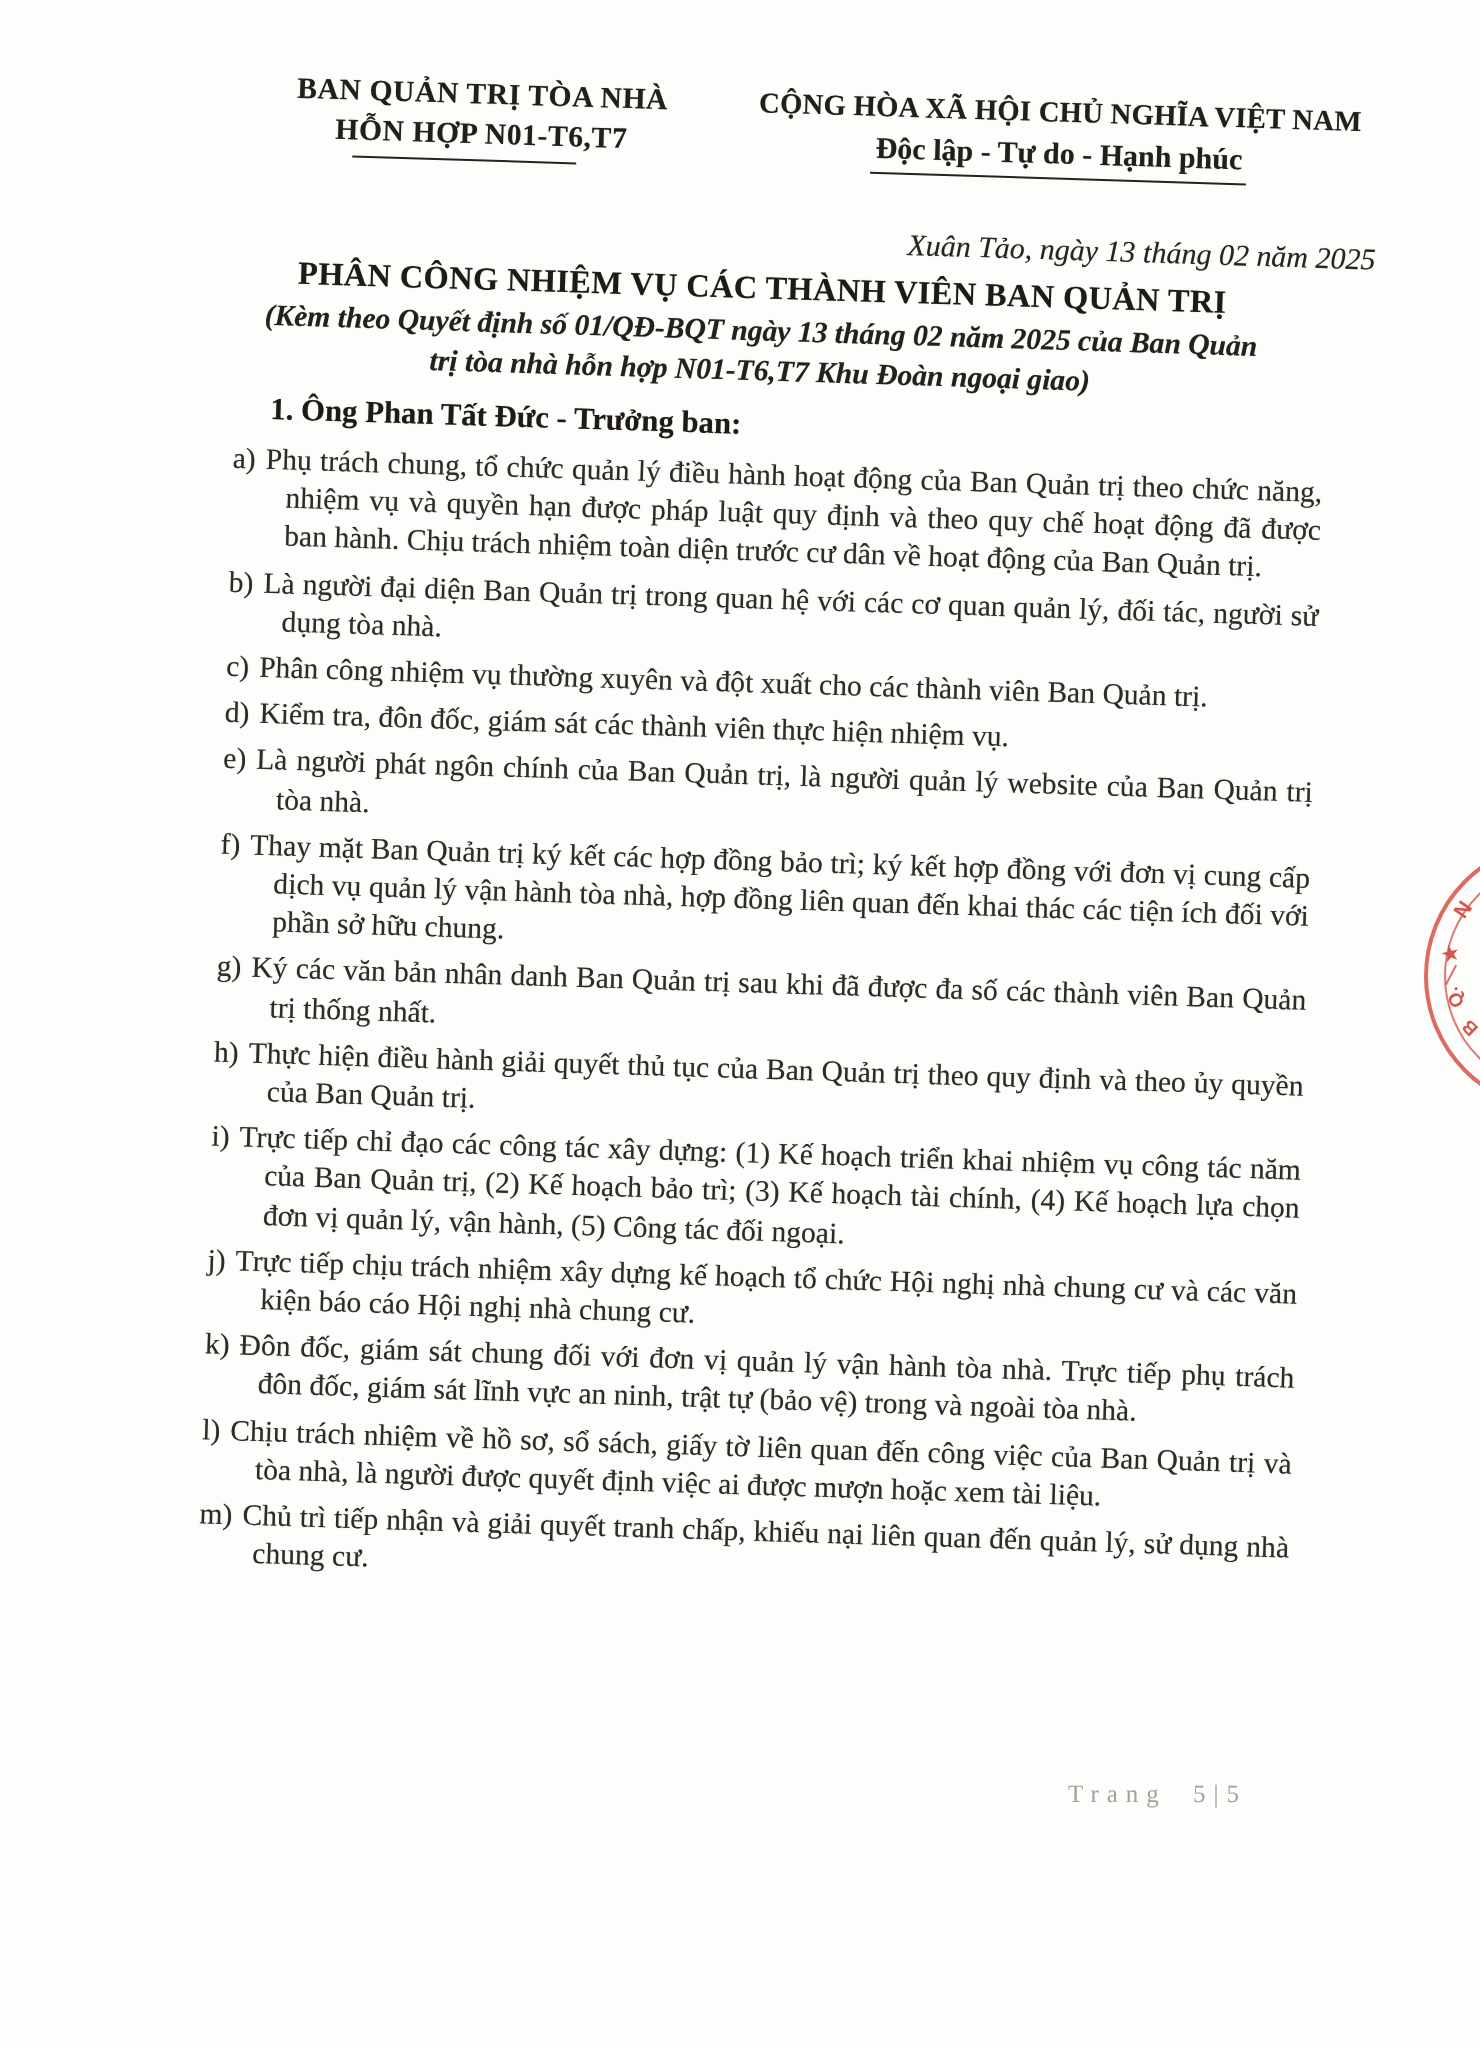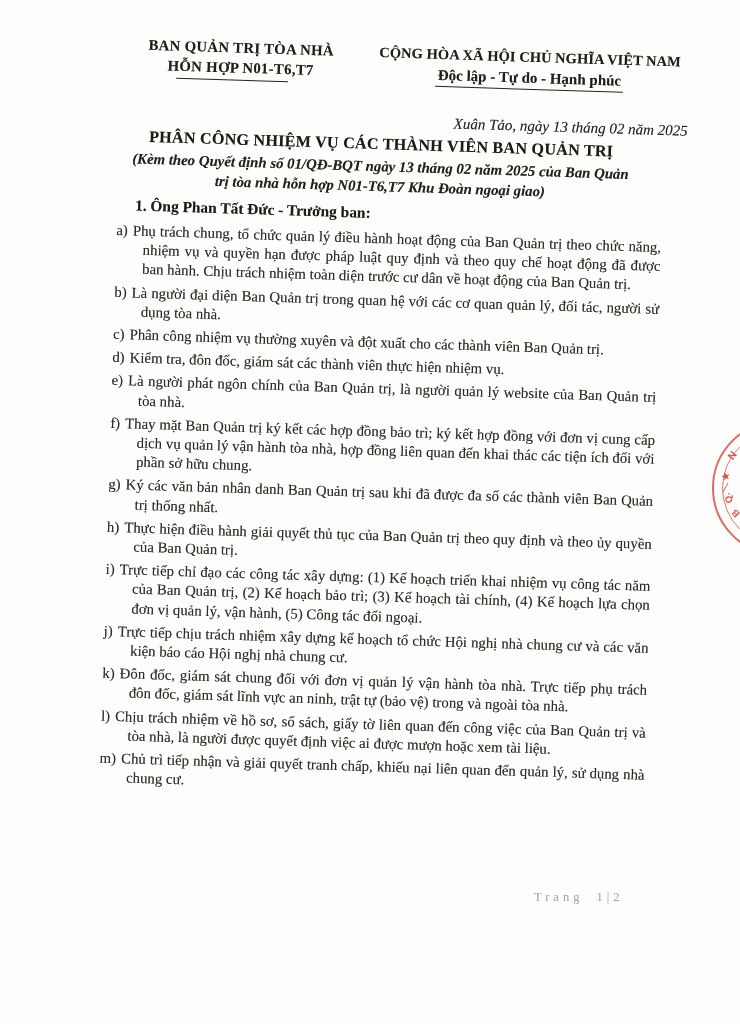--- a/index.html
+++ b/index.html
@@ -179,21 +179,21 @@
       <div class="item"><span class="lbl">g)</span><span>Ký các văn bản nhân danh Ban Quản trị sau khi đã được đa số các thành viên Ban Quản trị thống nhất.</span></div>
       <div class="item"><span class="lbl">h)</span><span>Thực hiện điều hành giải quyết thủ tục của Ban Quản trị theo quy định và theo ủy quyền của Ban Quản trị.</span></div>
       <div class="item"><span class="lbl">i)</span><span>Trực tiếp chỉ đạo các công tác xây dựng: (1) Kế hoạch triển khai nhiệm vụ công tác năm của Ban Quản trị, (2) Kế hoạch bảo trì; (3) Kế hoạch tài chính, (4) Kế hoạch lựa chọn đơn vị quản lý, vận hành, (5) Công tác đối ngoại.</span></div>
       <div class="item"><span class="lbl">j)</span><span>Trực tiếp chịu trách nhiệm xây dựng kế hoạch tổ chức Hội nghị nhà chung cư và các văn kiện báo cáo Hội nghị nhà chung cư.</span></div>
       <div class="item"><span class="lbl">k)</span><span>Đôn đốc, giám sát chung đối với đơn vị quản lý vận hành tòa nhà. Trực tiếp phụ trách đôn đốc, giám sát lĩnh vực an ninh, trật tự (bảo vệ) trong và ngoài tòa nhà.</span></div>
       <div class="item"><span class="lbl">l)</span><span>Chịu trách nhiệm về hồ sơ, sổ sách, giấy tờ liên quan đến công việc của Ban Quản trị và tòa nhà, là người được quyết định việc ai được mượn hoặc xem tài liệu.</span></div>
       <div class="item"><span class="lbl">m)</span><span>Chủ trì tiếp nhận và giải quyết tranh chấp, khiếu nại liên quan đến quản lý, sử dụng nhà chung cư.</span></div>
     </div>
   </div>
 
-  <div class="page-footer">Trang 1|2</div>
+  <div class="page-footer">Trang 5|5</div>
 
   <div class="stamp">
     <div class="stamp-outer"></div>
     <div class="stamp-inner"></div>
     <span class="sg sg1">N</span>
     <span class="sg sg2">★</span>
     <span class="sg sg3">Q.</span>
     <span class="sg sg4">B</span>
     <span class="stamp-dash"></span>
   </div>

